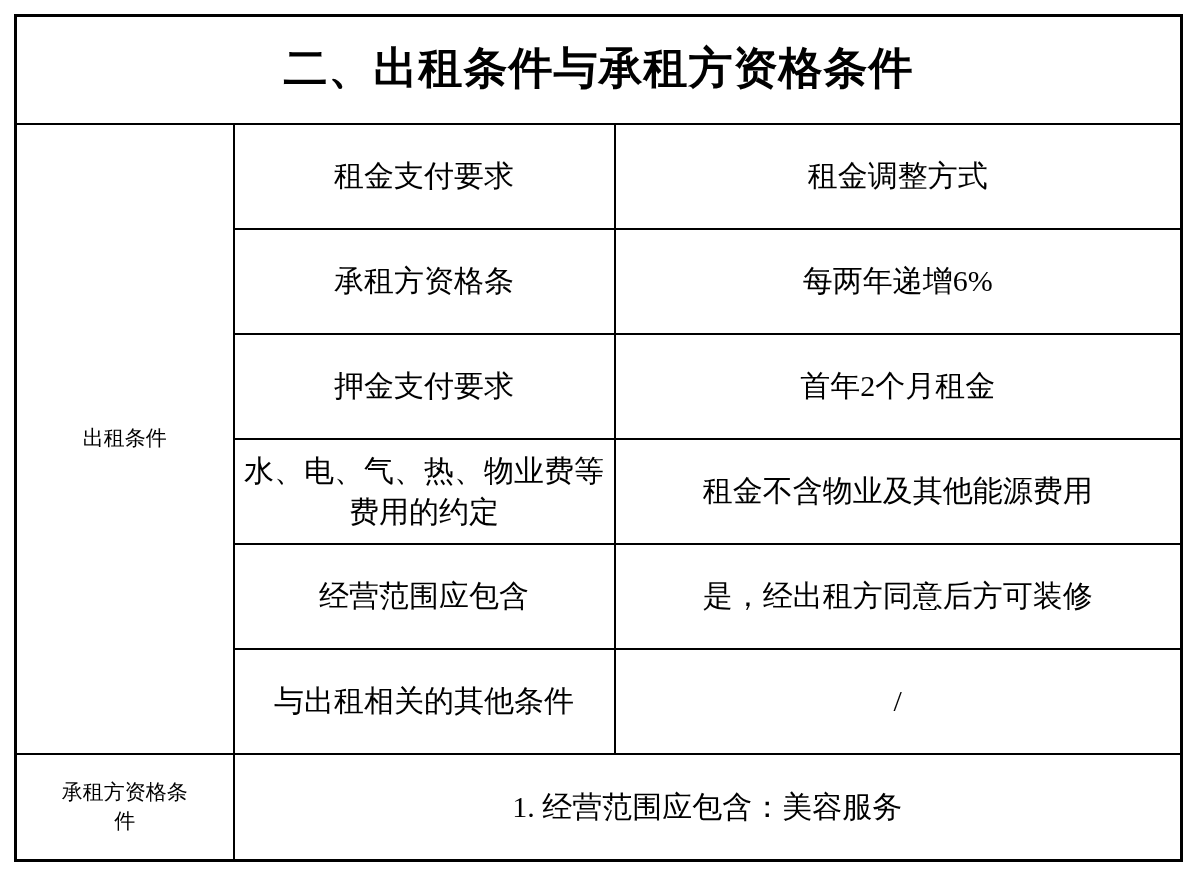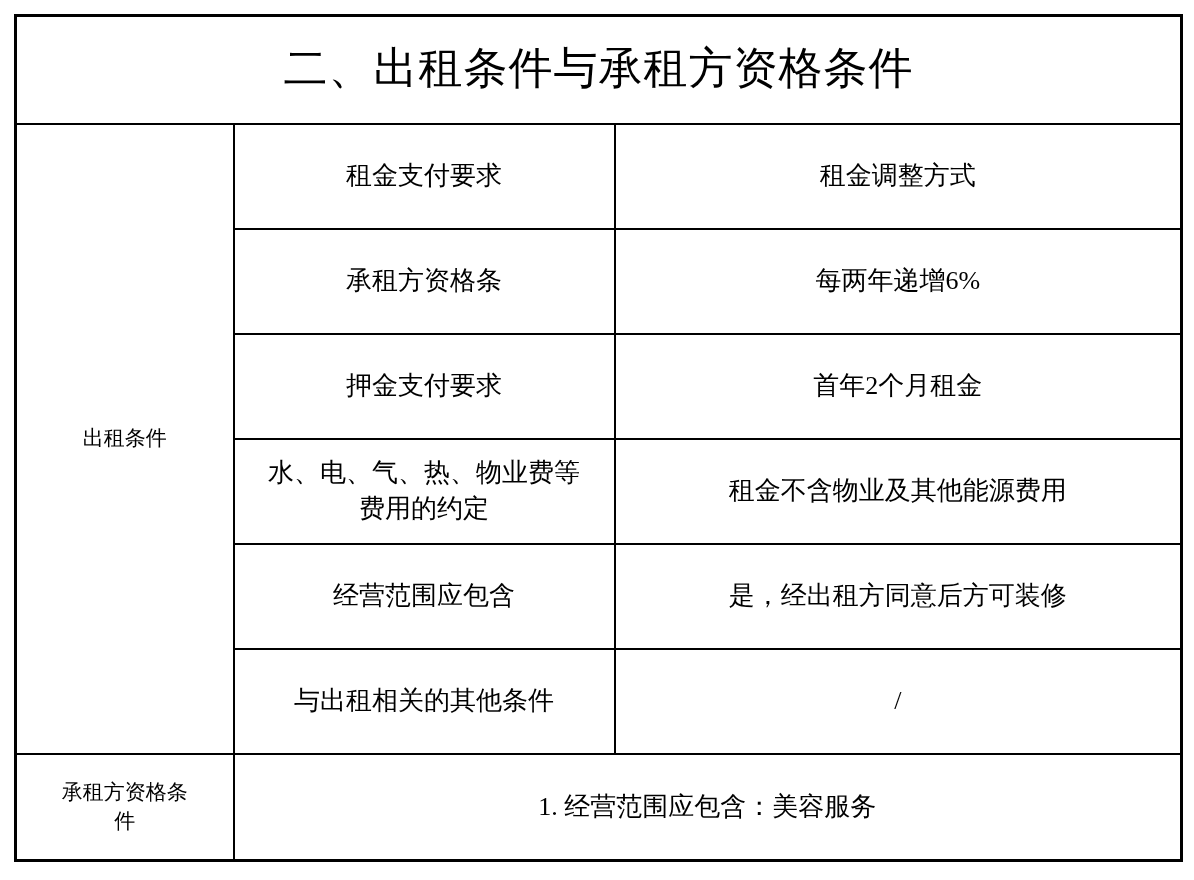--- a/index.html
+++ b/index.html
@@ -20,30 +20,30 @@
     border-collapse: collapse;
     table-layout: fixed;
     border: 3px solid #000000;
     background: #ffffff;
   }
   .doc-table td {
     border: 2px solid #000000;
     text-align: center;
     vertical-align: middle;
     white-space: pre-line;
-    font-size: 26px;
+    font-size: 30px;
     line-height: 1.38;
     padding: 0 6px;
     overflow: hidden;
   }
   tr.title-row { height: 108px; }
   tr.body-row { height: 105px; }
   tr.footer-row { height: 107px; }
   td.title-cell {
-    font-weight: normal;
+    font-weight: bold;
     font-size: 44px;
     letter-spacing: 1px;
   }
   td.group-cell {
     font-size: 21px;
   }
 </style>
 </head>
 <body>
 

